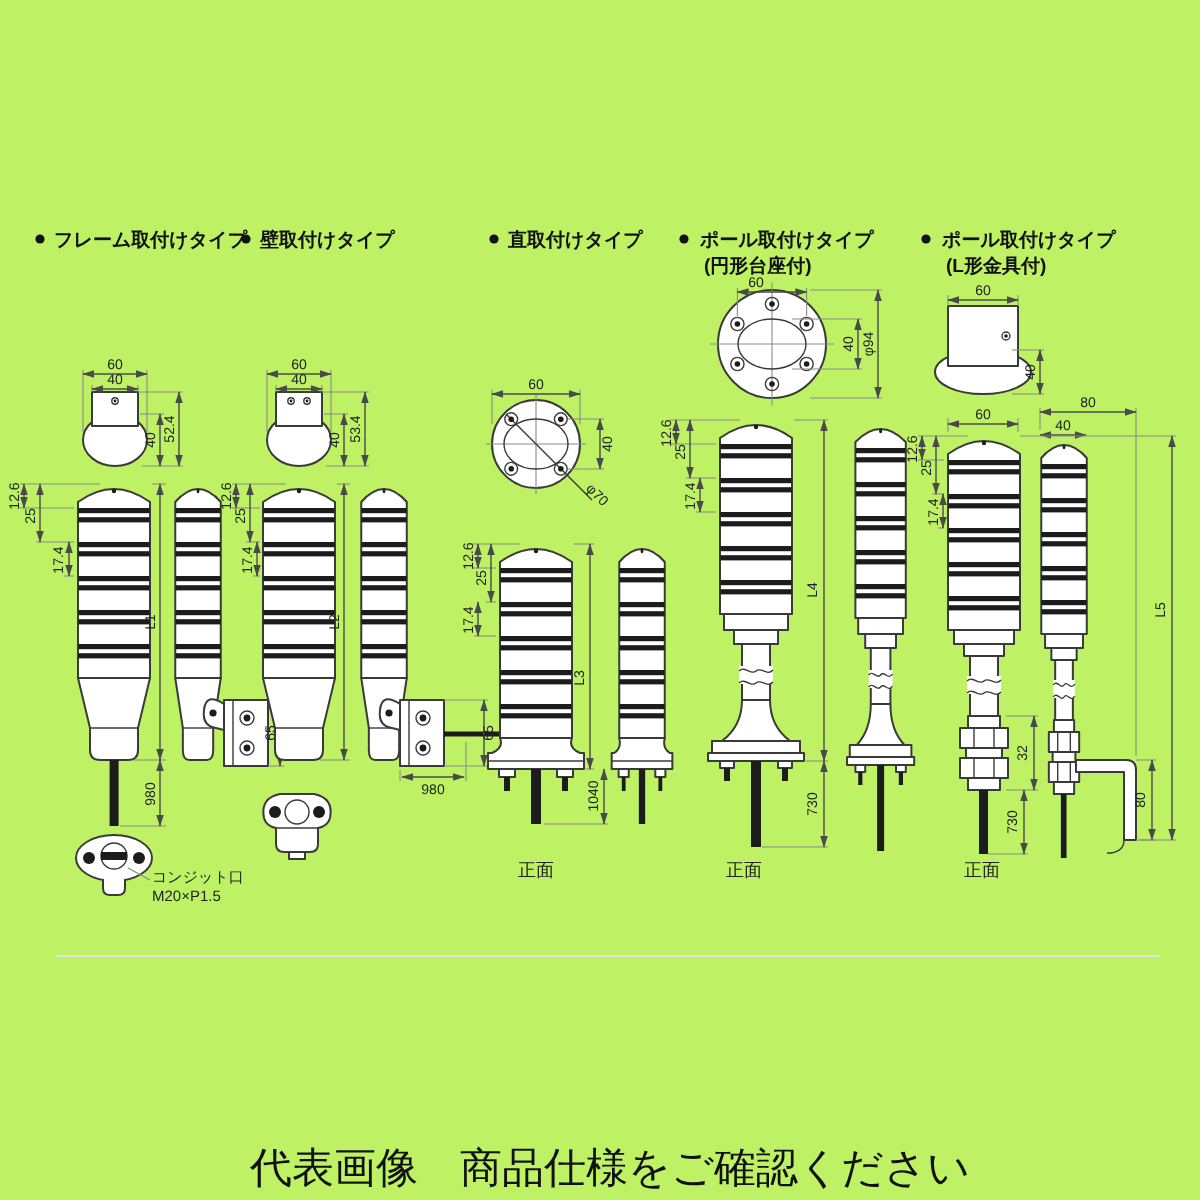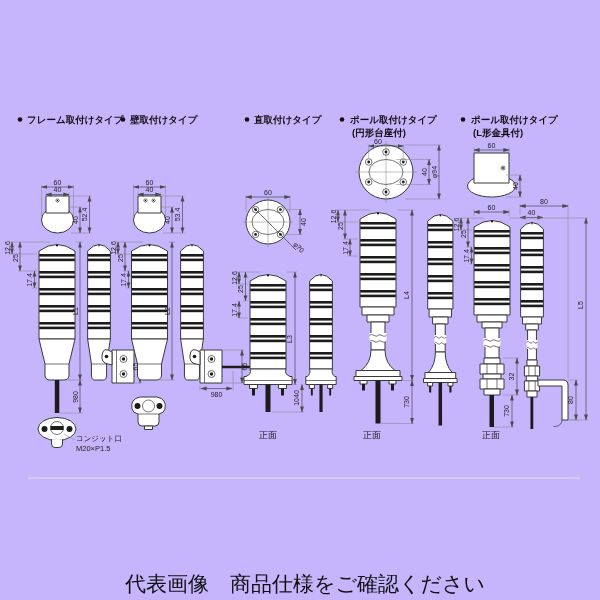--- a/index.html
+++ b/index.html
@@ -1,16 +1,16 @@
 <!DOCTYPE html>
 <html><head>
 <meta charset="utf-8">
 <style>
   html,body{margin:0;padding:0;background:#fff;}
-  #stage{width:600px;height:600px;position:relative;background:#c4b5fd;overflow:hidden;}
+  #stage{width:600px;height:600px;position:relative;background:#bef264;overflow:hidden;}
   svg{display:block;}
   .ol{fill:#fff;stroke:#3a3a3a;stroke-width:1;stroke-linejoin:round;vector-effect:non-scaling-stroke;}
   .tn{stroke:#3a3a3a;stroke-width:.7;fill:none;vector-effect:non-scaling-stroke;}
   .ext{stroke:#8a8a8a;stroke-width:.55;fill:none;}
   .dim{stroke:#4a4a4a;stroke-width:.7;fill:none;marker-start:url(#ma);marker-end:url(#ma);}
   .band{fill:#1c1c1c;}
   .dark{fill:#1c1c1c;}
   text{font-family:"Liberation Sans","DejaVu Sans",sans-serif;}
   .dt{font-size:7px;fill:#222;}
   .dt8{font-size:7.5px;fill:#222;}

